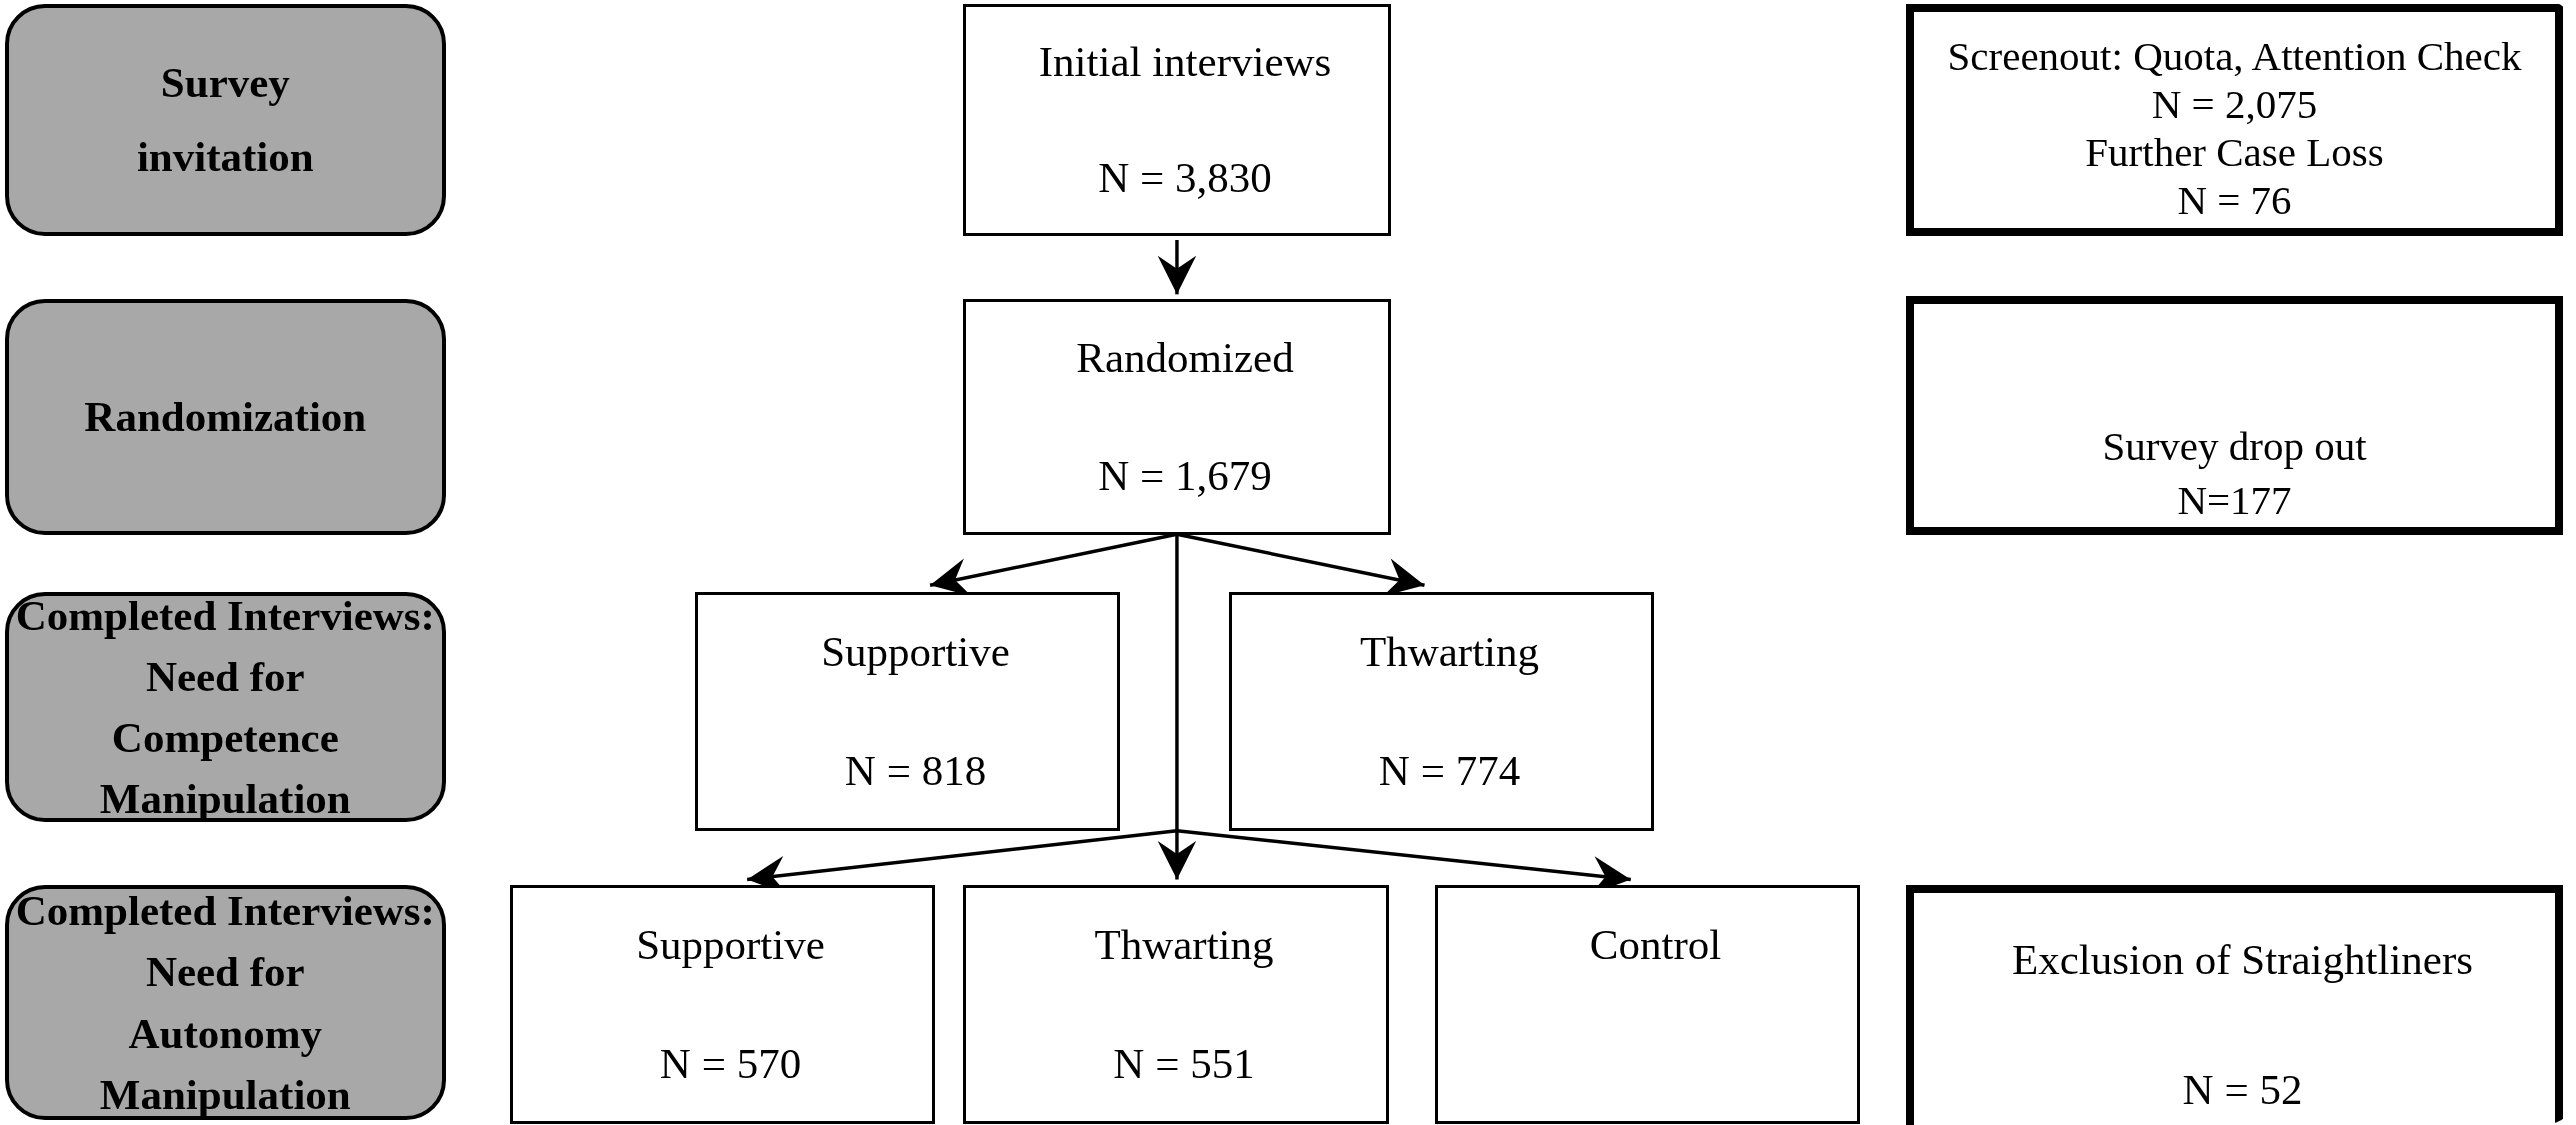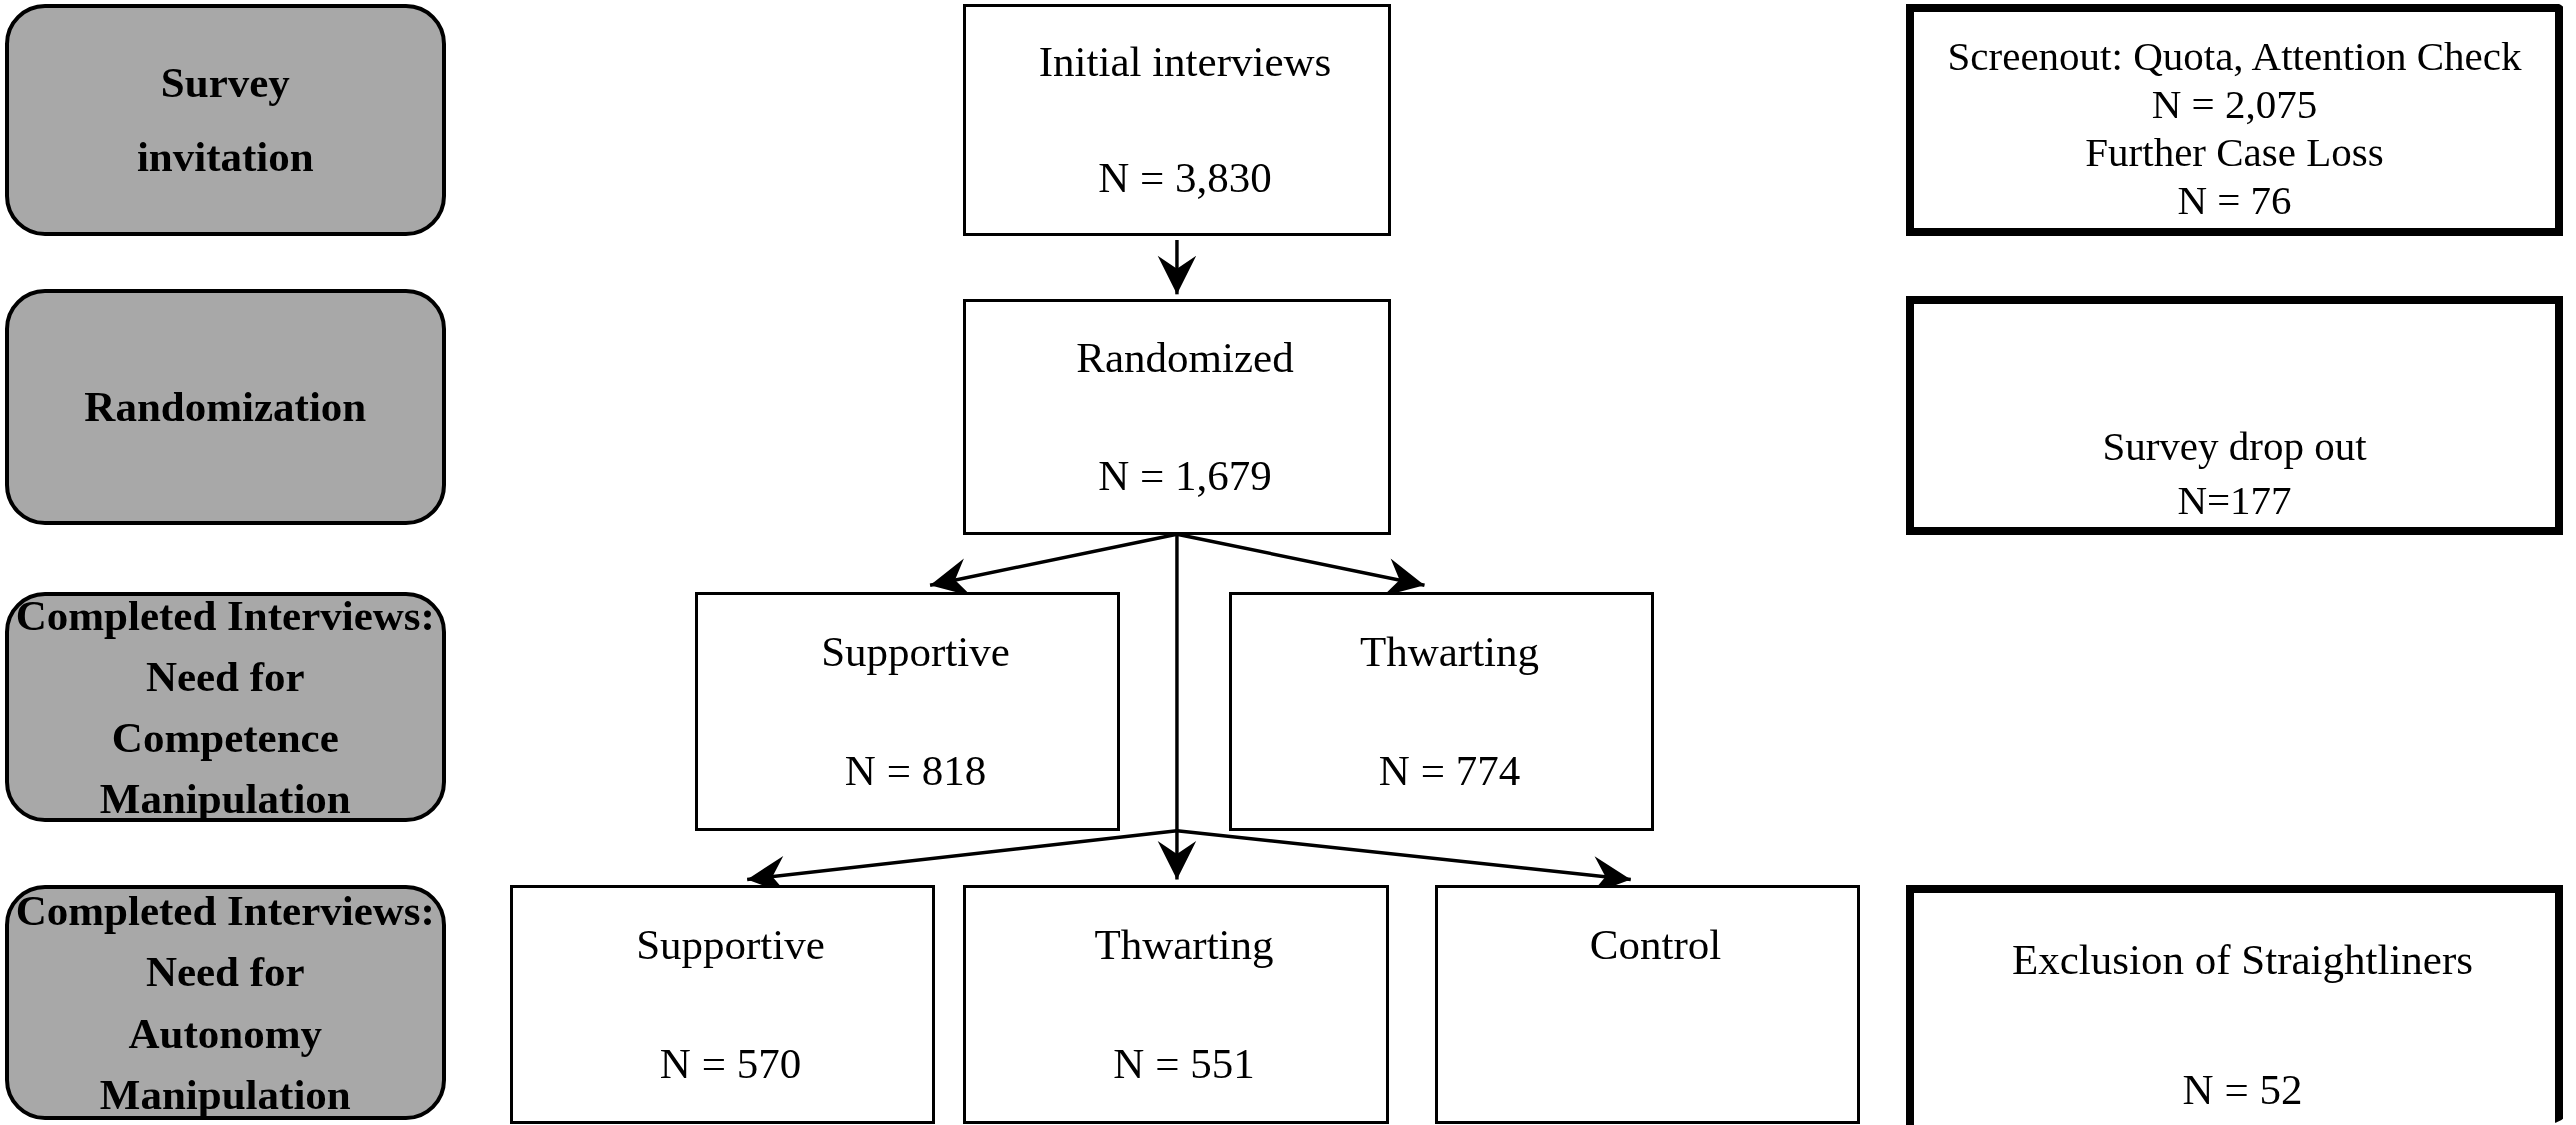--- a/index.html
+++ b/index.html
@@ -106,21 +106,21 @@
       <line x1="1711" y1="1208" x2="1086" y2="1279" marker-end="url(#ah)"></line>
       <line x1="1711" y1="1208" x2="1711" y2="1279" marker-end="url(#ah)"></line>
       <line x1="1711" y1="1208" x2="2371" y2="1279" marker-end="url(#ah)"></line>
     </g>
   </svg>
 
   <div class="stage lh-xl" style="top:4.1px;height:232px;">
     <div class="txt">Survey</div>
     <div class="txt">invitation</div>
   </div>
-  <div class="stage" style="top:289px;height:236px;">
+  <div class="stage" style="top:299px;height:236px;">
     <div class="txt">Randomization</div>
   </div>
   <div class="stage" style="top:592px;height:230px;">
     <div class="txt">Completed Interviews:</div>
     <div class="txt">Need for</div>
     <div class="txt">Competence</div>
     <div class="txt">Manipulation</div>
   </div>
   <div class="stage" style="top:885px;height:235px;">
     <div class="txt">Completed Interviews:</div>

